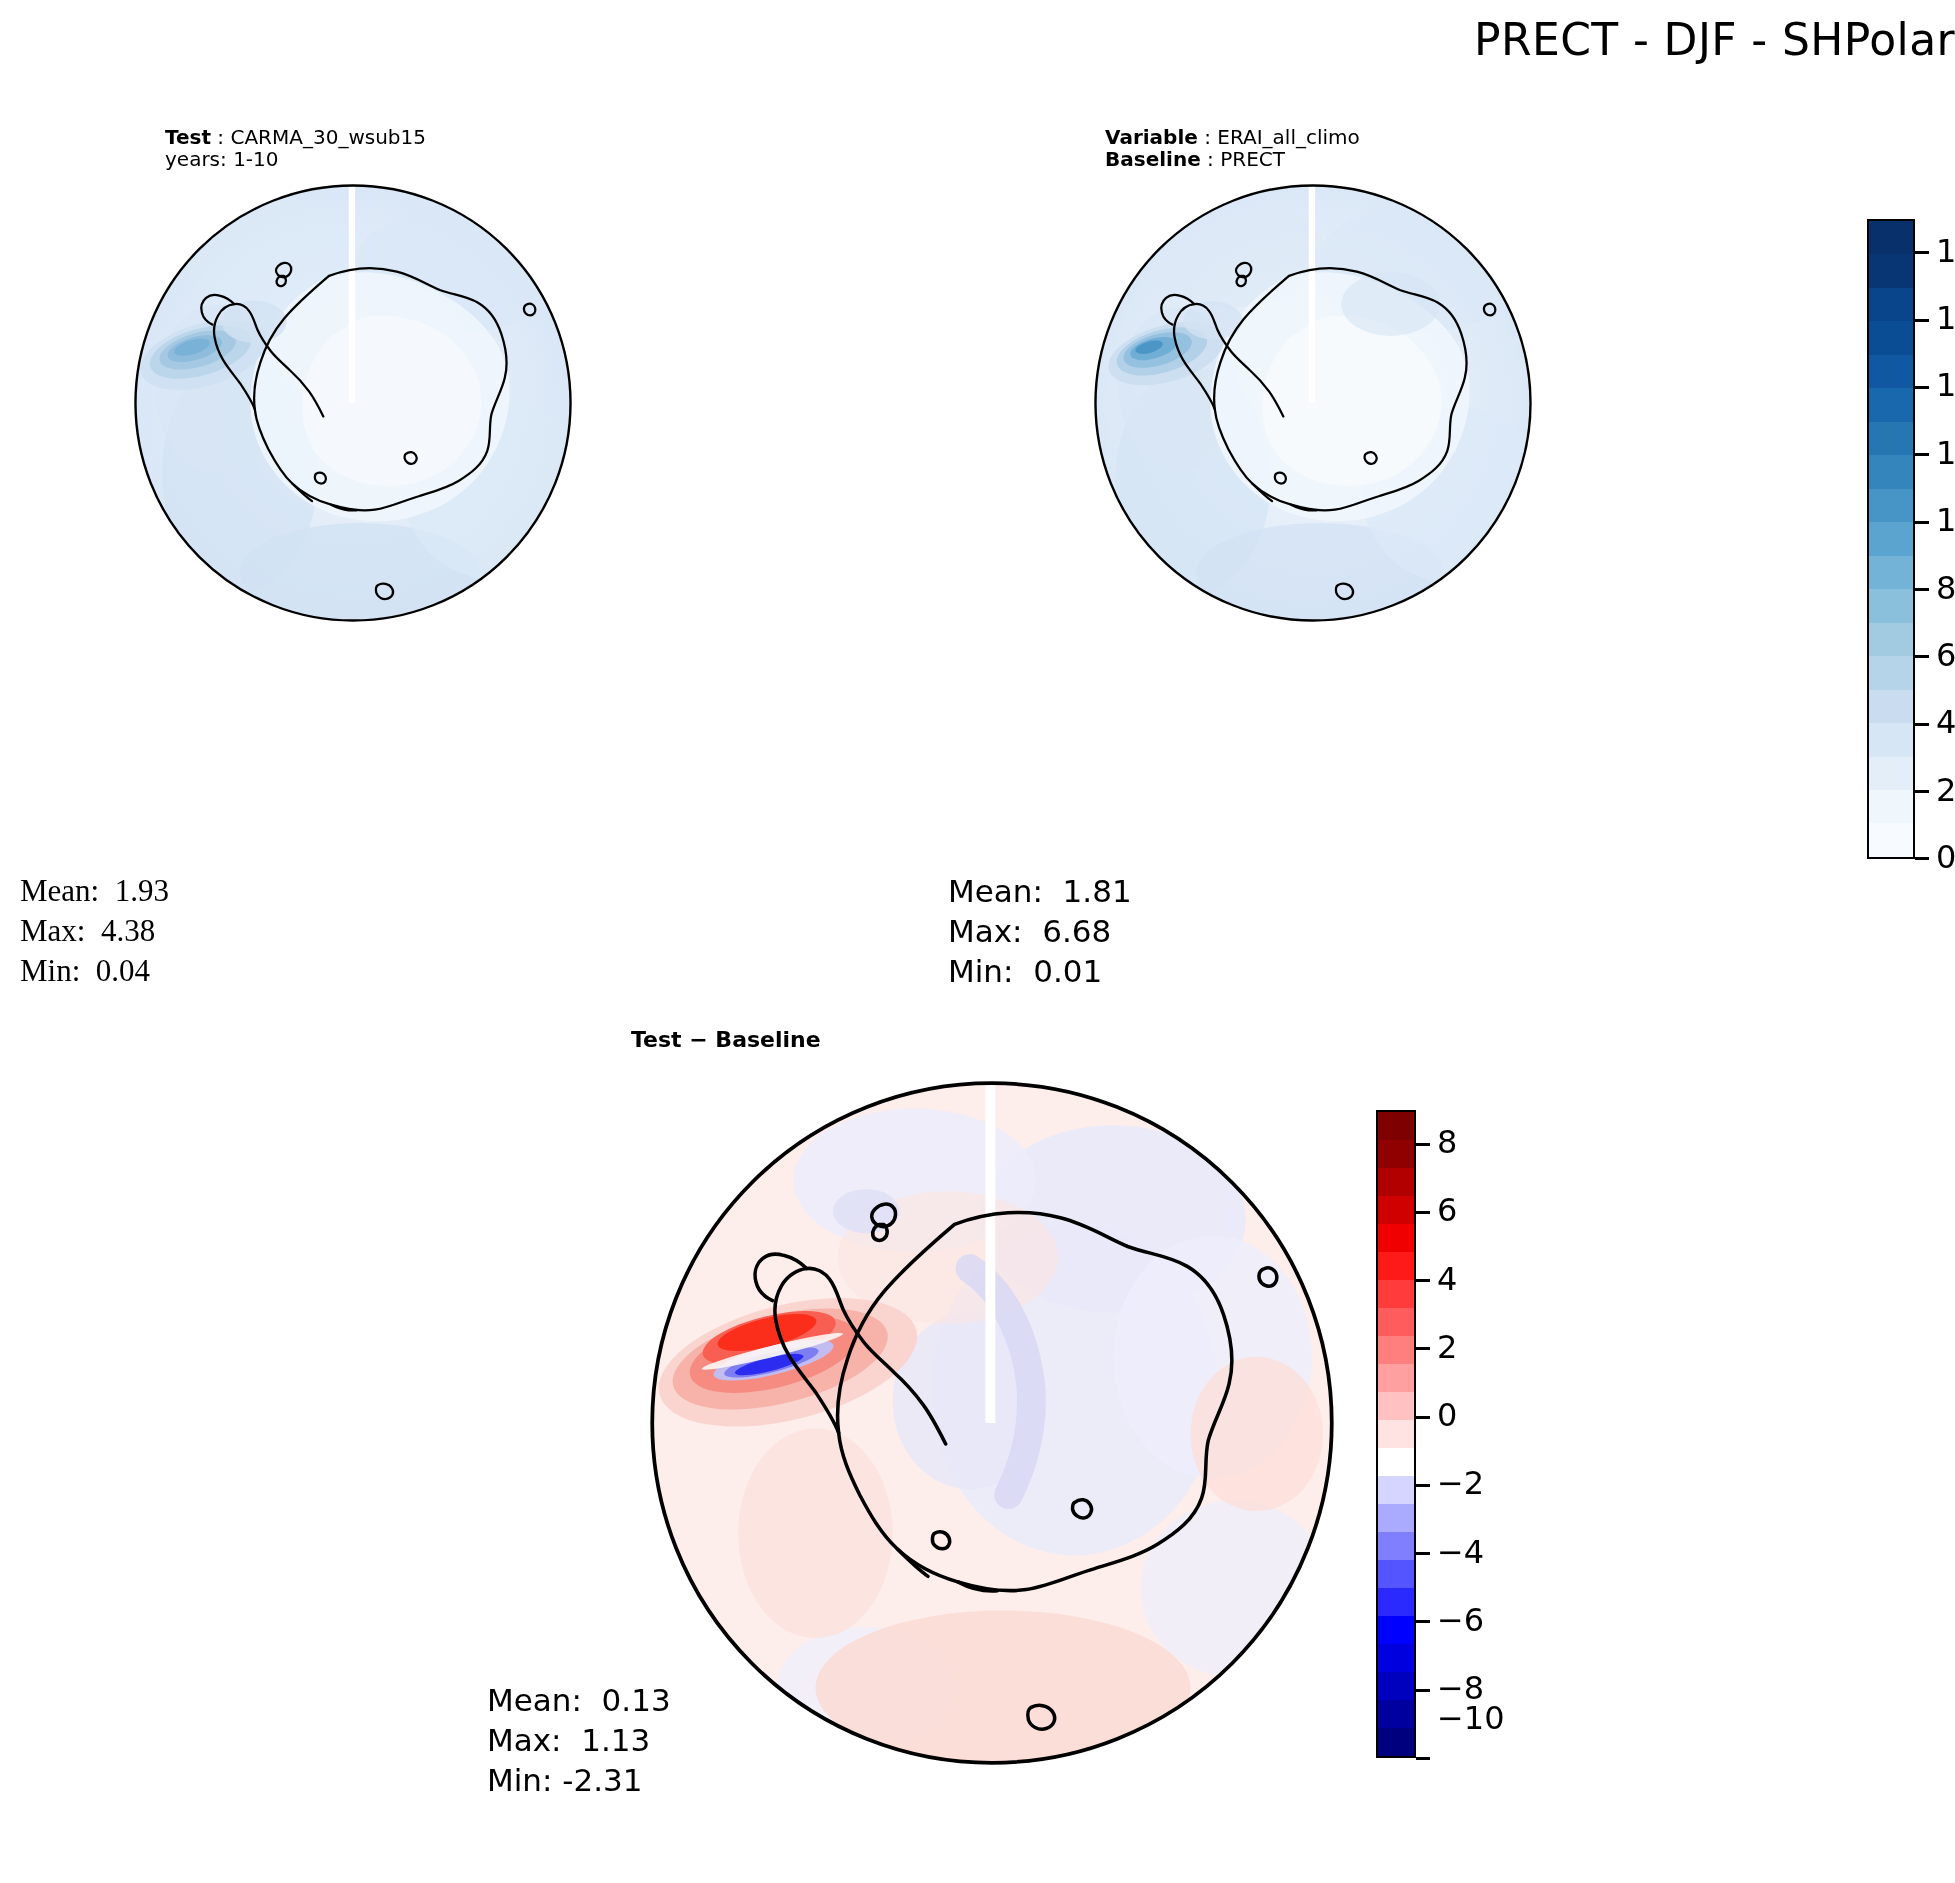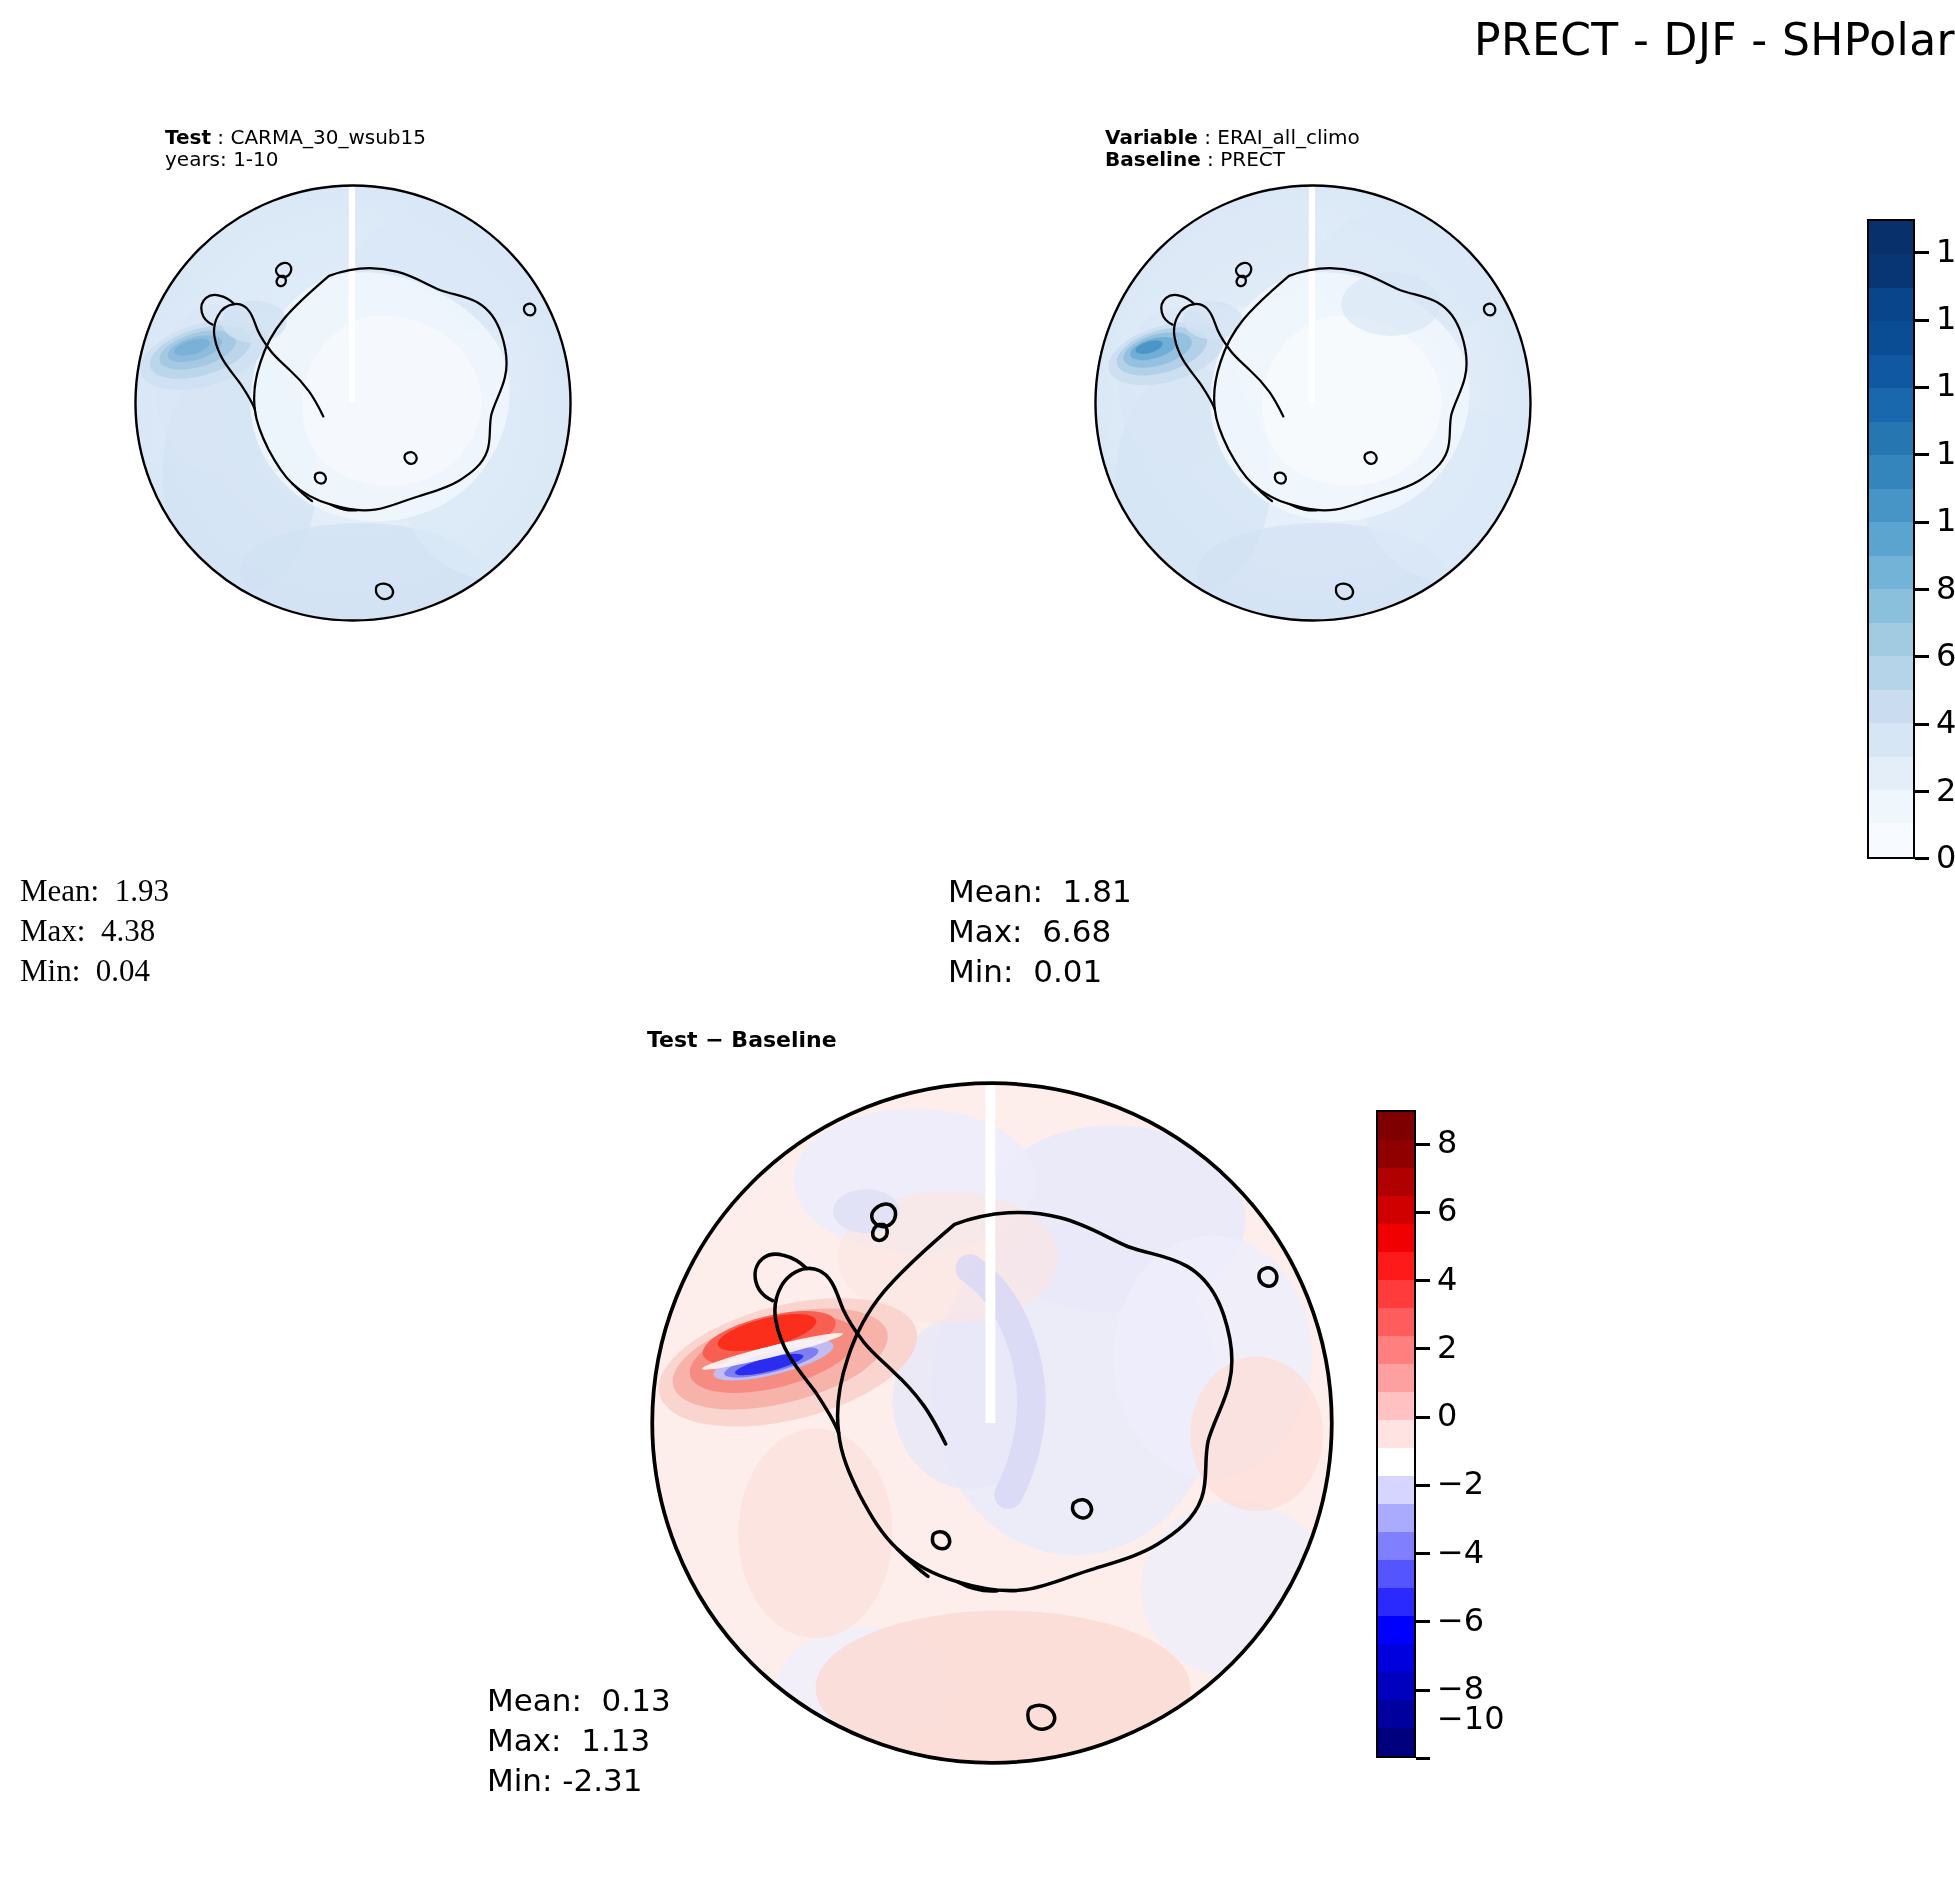--- a/index.html
+++ b/index.html
@@ -27,21 +27,21 @@
     font-size:20px;
     line-height:22px;
     white-space:nowrap;
   }
   .panel-head b{font-weight:700;}
   #head-test{left:165px;top:126px;}
   #head-base{left:1105px;top:126px;}
 
   #diff-subtitle{
     position:absolute;left:631px;top:1027px;
-    font-size:22px;font-weight:700;white-space:nowrap;margin-left:16px;
+    font-size:22px;font-weight:700;white-space:nowrap;
   }
 
   
   .stats{
     position:absolute;
     font-size:31px;
     line-height:40px;
     white-space:pre;
   }
   #stats-test{left:20px;top:871px;font-family:Liberation Serif, serif;}

